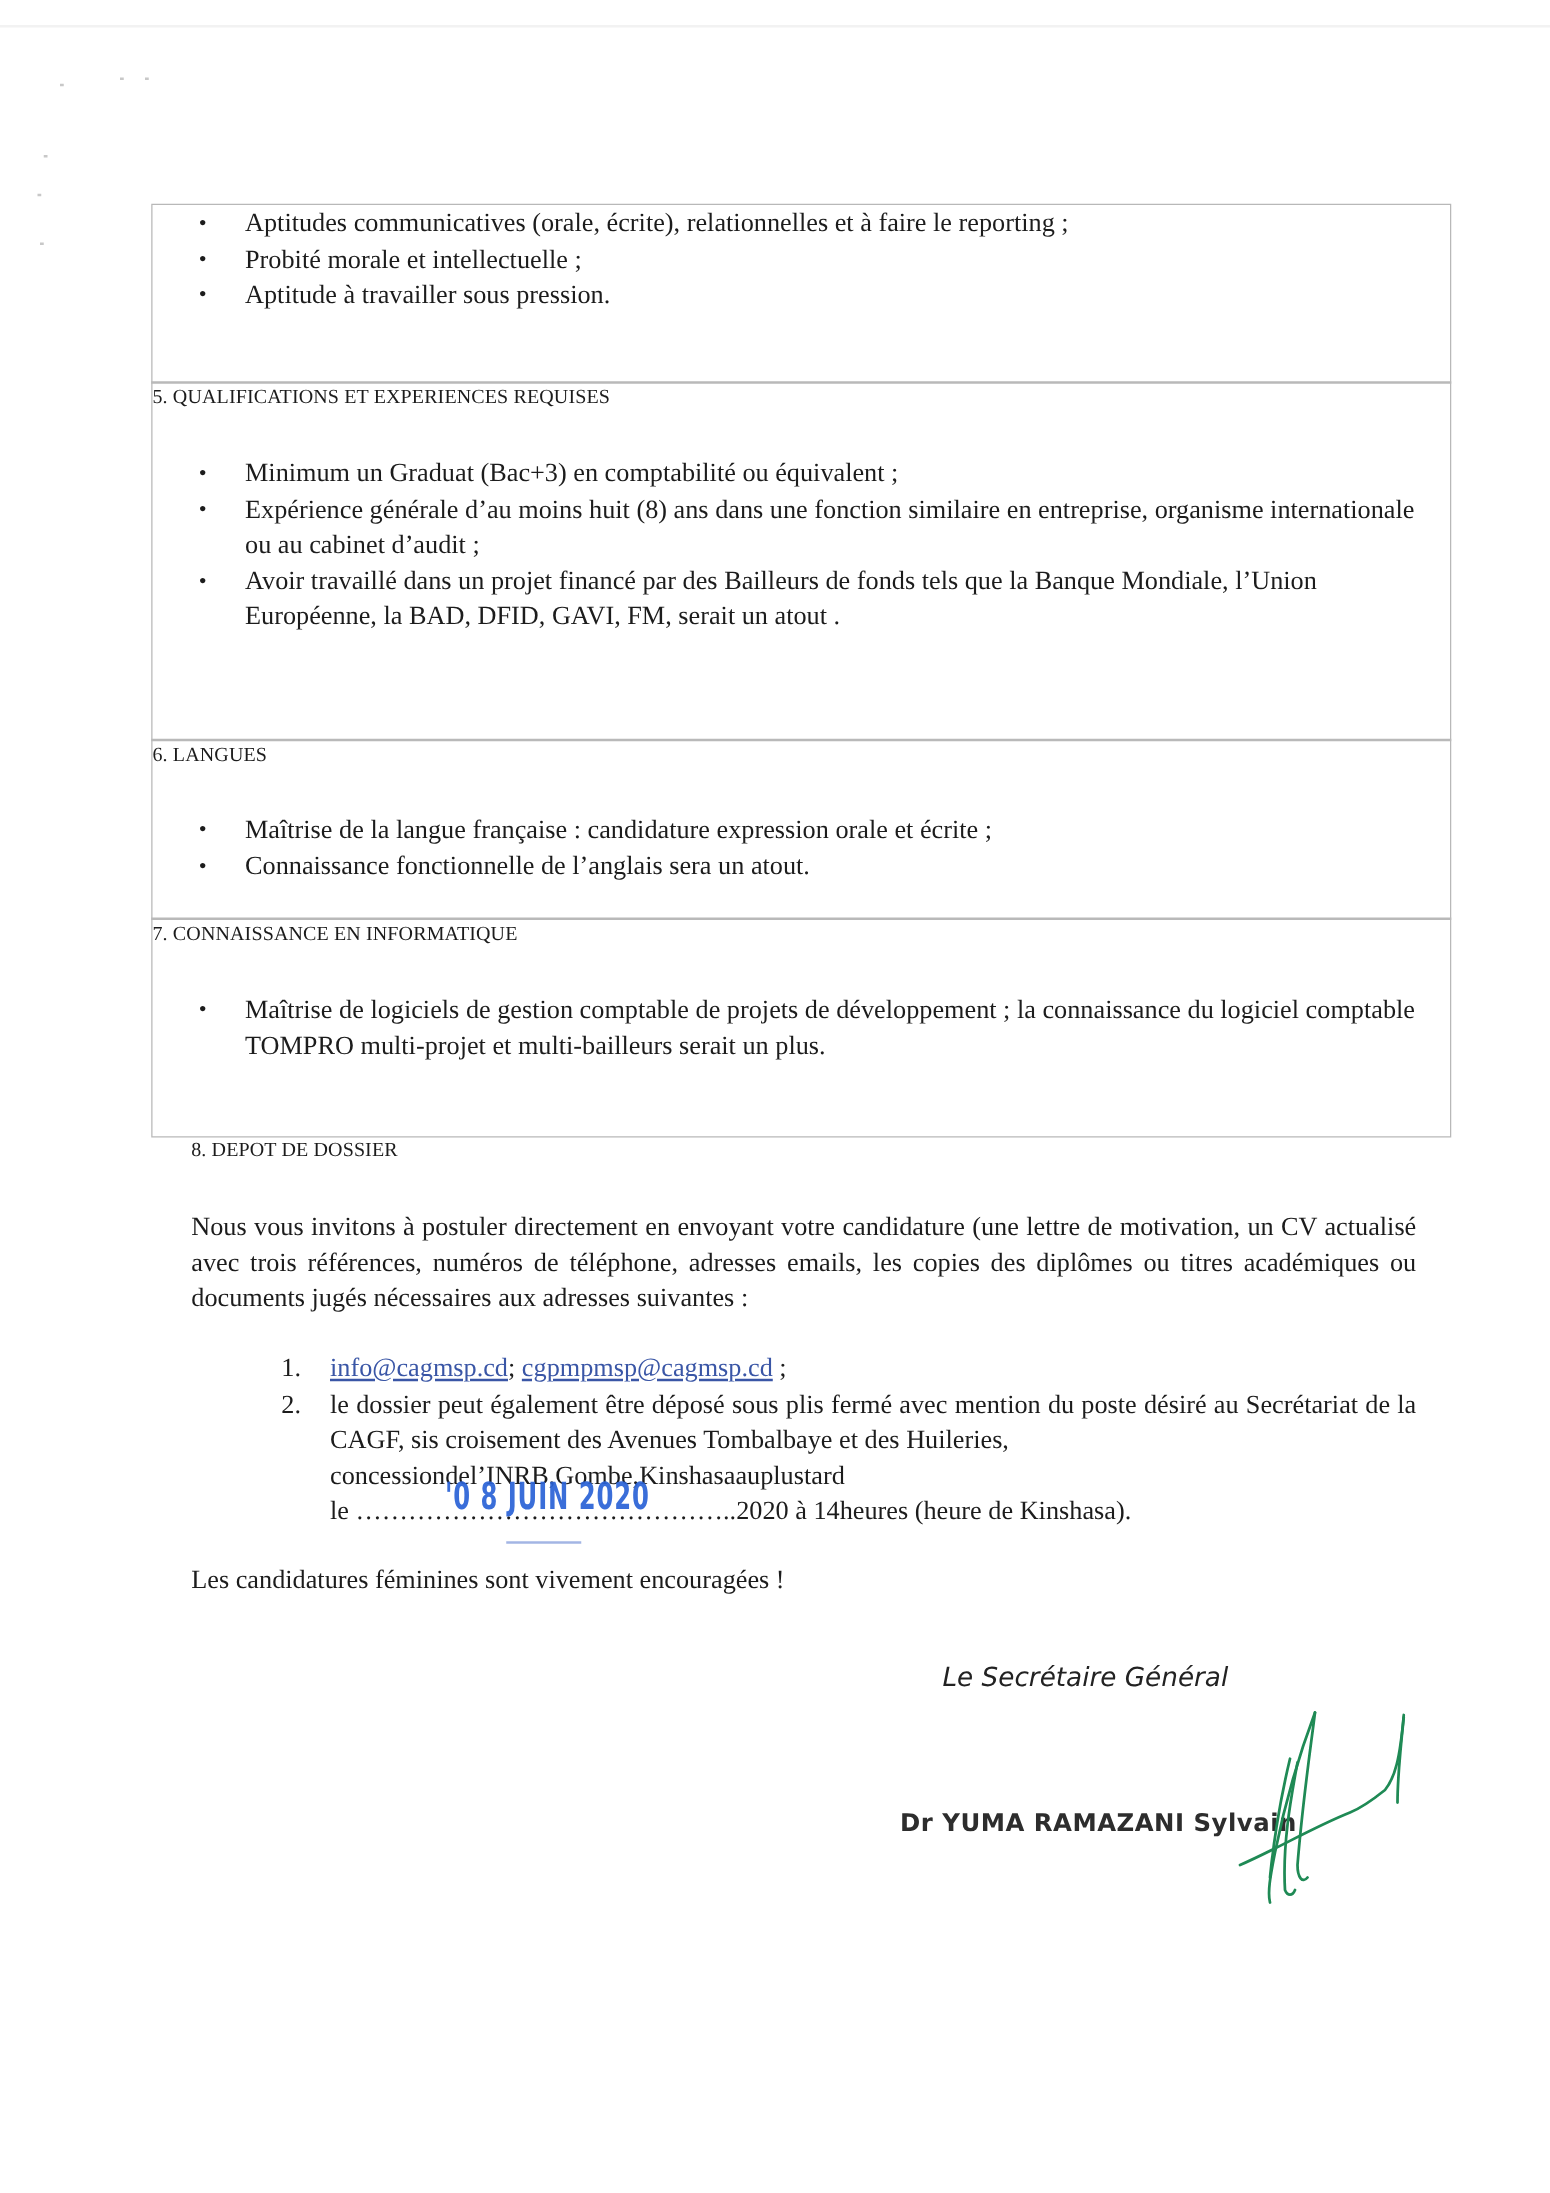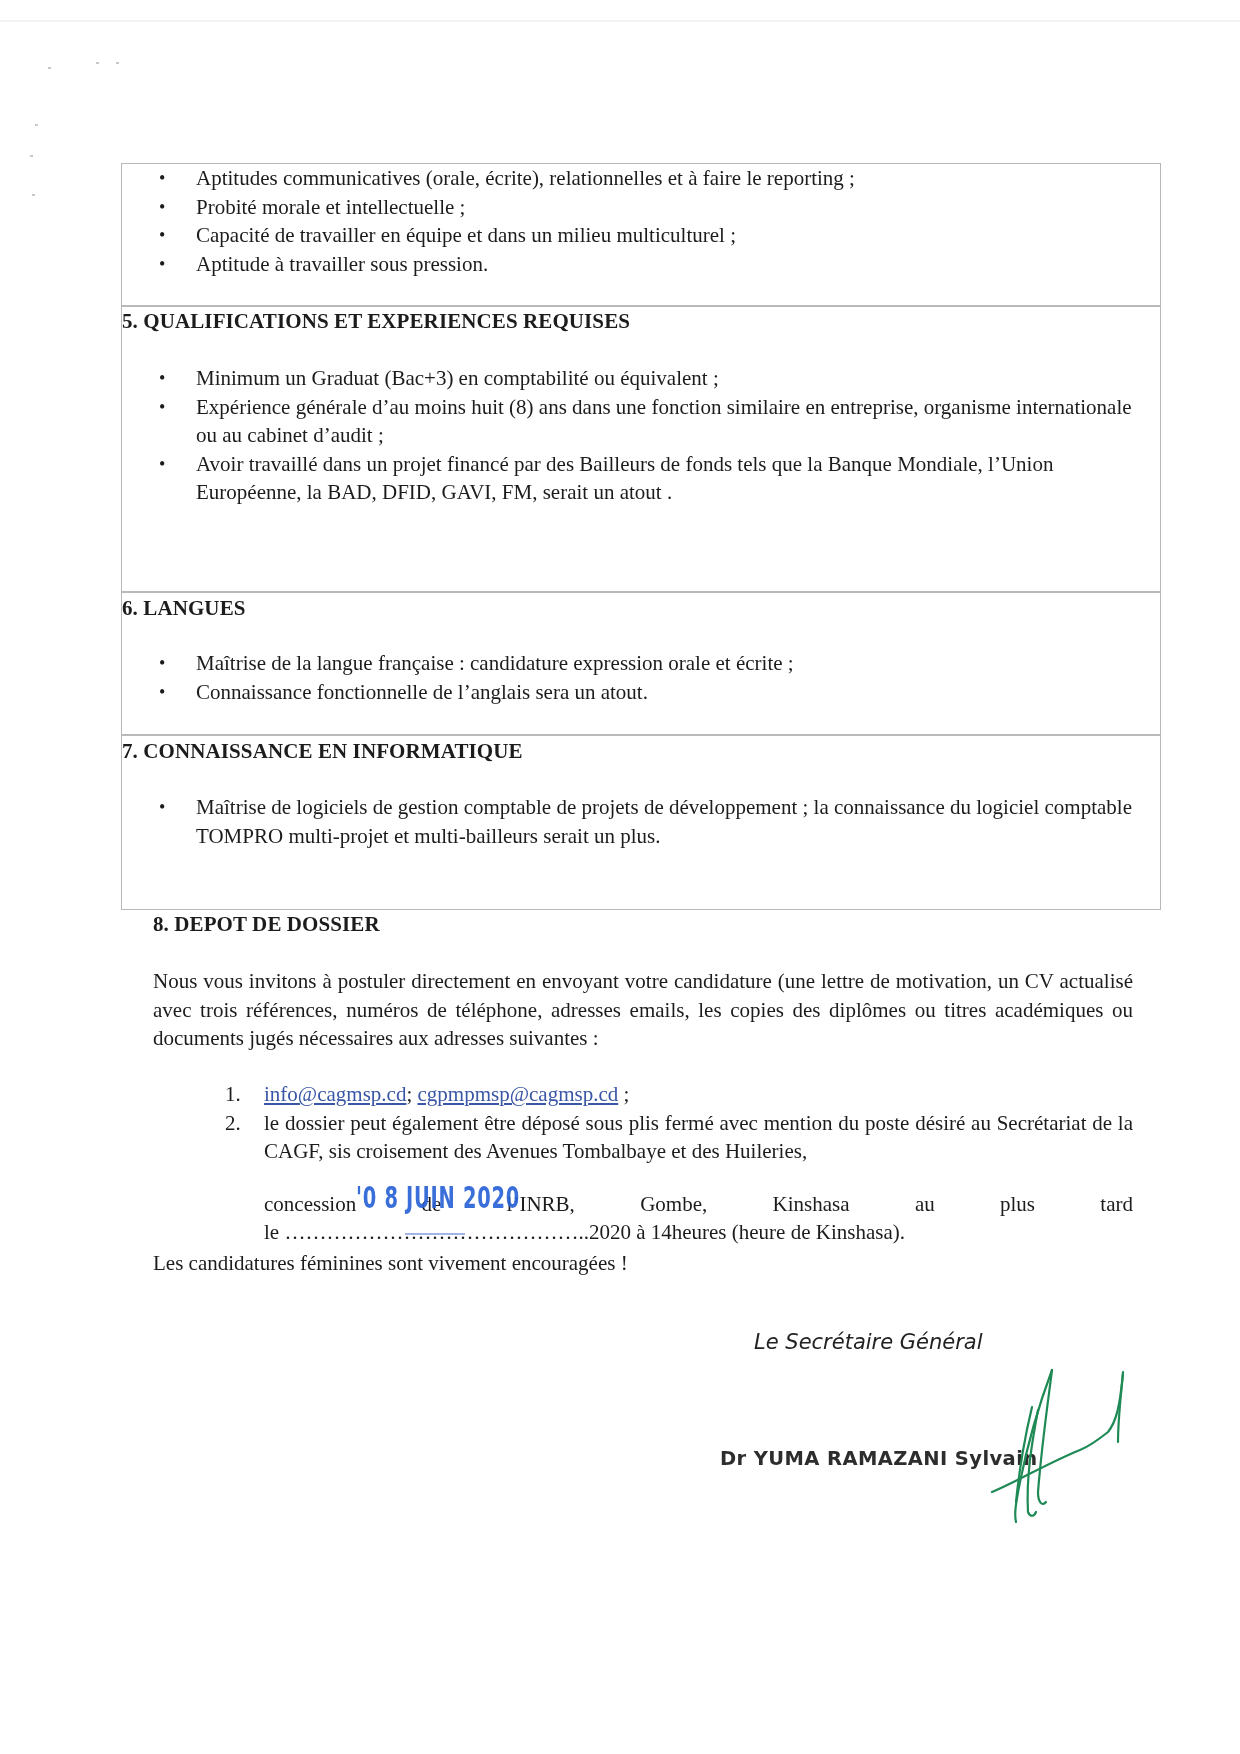--- a/index.html
+++ b/index.html
@@ -10,28 +10,28 @@
   .scan-dot { position: absolute; width: 3px; height: 2px; background: #c8c8c8; }
 
   .table-box { position: absolute; left: 121px; top: 151px; width: 1040px; height: 747px;
                border: 1.5px solid #b8b8b8; box-sizing: border-box; }
   .row-sep { position: absolute; left: 121px; width: 1040px; height: 2px; background: #b9b9b9; }
 
   .bullet-list { position: absolute; left: 150px; margin: 0; padding: 0; list-style: none; font-size: 21px; line-height: 28.5px; }
   .bullet-list li { position: relative; padding-left: 46px; }
   .bullet-list li::before { content: "\2022"; position: absolute; left: 9px; top: 0; font-size: 18px; }
 
-  .section-title { position: absolute; font-weight: bold; font-size: 21px; letter-spacing: 0.1px; }
+  .section-title { position: absolute; font-weight: normal; font-size: 16px; letter-spacing: 0.1px; }
 
   .para { position: absolute; left: 153px; width: 980px; font-size: 21px; line-height: 28.5px; text-align: justify; }
   .num-list { position: absolute; left: 225px; width: 908px; margin: 0; padding: 0; list-style: none; font-size: 21px; line-height: 28.5px; }
   .num-list li { position: relative; padding-left: 39px; text-align: justify; }
   .num-list .num { position: absolute; left: 0; top: 0; }
   .email { color: #3a56a6; text-decoration: underline; }
-  .spread { display: flex; justify-content: space-between; margin-top: 24px; }
+  .spread { display: flex; justify-content: flex-start; }
 
   .stamp { position: absolute; left: 356px; top: 1168px; color: #2a62d6; font-family: "DejaVu Sans Condensed", "DejaVu Sans", sans-serif;
            font-weight: bold; font-size: 30px; letter-spacing: 1px; transform: scaleX(0.72); transform-origin: left top; opacity: 0.92; }
   .stamp-underline { position: absolute; left: 405px; top: 1221px; width: 60px; height: 2px; background: #7c95d8; opacity: 0.7; }
 
   .sign-title { position: absolute; left: 754px; top: 1318px; font-family: "DejaVu Sans", sans-serif; font-style: italic;
                 font-size: 21px; color: #222; }
   .sign-name { position: absolute; left: 720px; top: 1435px; font-family: "DejaVu Sans", sans-serif; font-weight: bold;
                font-size: 19.5px; color: #2d2d2d; letter-spacing: 0.4px; }
   .signature { position: absolute; left: 980px; top: 1350px; }
@@ -49,21 +49,20 @@
   <div class="scan-dot" style="left:32px;top:182px;"></div>
 
   <div class="table-box"></div>
   <div class="row-sep" style="top:293px;"></div>
   <div class="row-sep" style="top:579px;"></div>
   <div class="row-sep" style="top:722px;"></div>
 
   <ul class="bullet-list" style="top:152px;width:990px;">
     <li>Aptitudes communicatives (orale, écrite), relationnelles et à faire le reporting ;</li>
     <li>Probité morale et intellectuelle ;</li>
-    <li>Capacité de travailler en équipe et dans un milieu multiculturel ;</li>
     <li>Aptitude à travailler sous pression.</li>
   </ul>
 
   <div class="section-title" style="left:122px;top:297px;">5. QUALIFICATIONS ET EXPERIENCES REQUISES</div>
   <ul class="bullet-list" style="top:352px;width:1000px;">
     <li>Minimum un Graduat (Bac+3) en comptabilité ou équivalent ;</li>
     <li>Expérience générale d’au moins huit (8) ans dans une fonction similaire en entreprise, organisme internationale  ou au cabinet d’audit ;</li>
     <li>Avoir travaillé dans un projet financé par des Bailleurs de fonds tels que la Banque Mondiale, l’Union Européenne, la BAD, DFID, GAVI, FM, serait un atout .</li>
   </ul>
 

